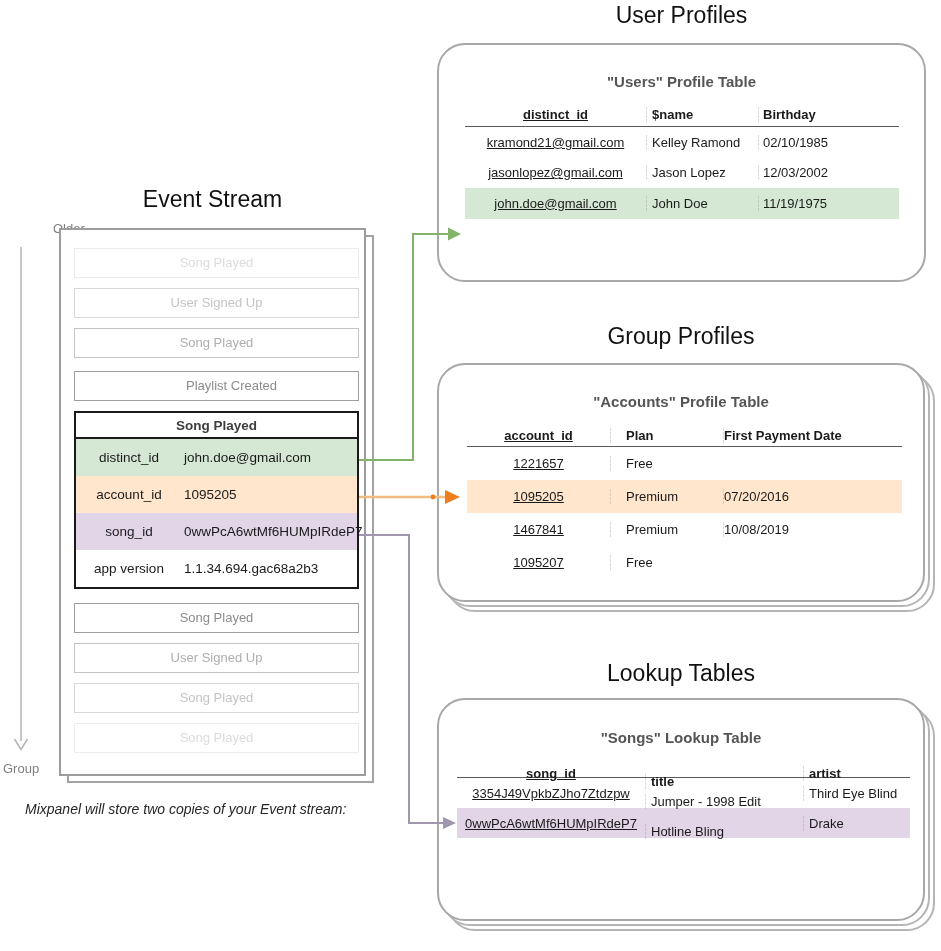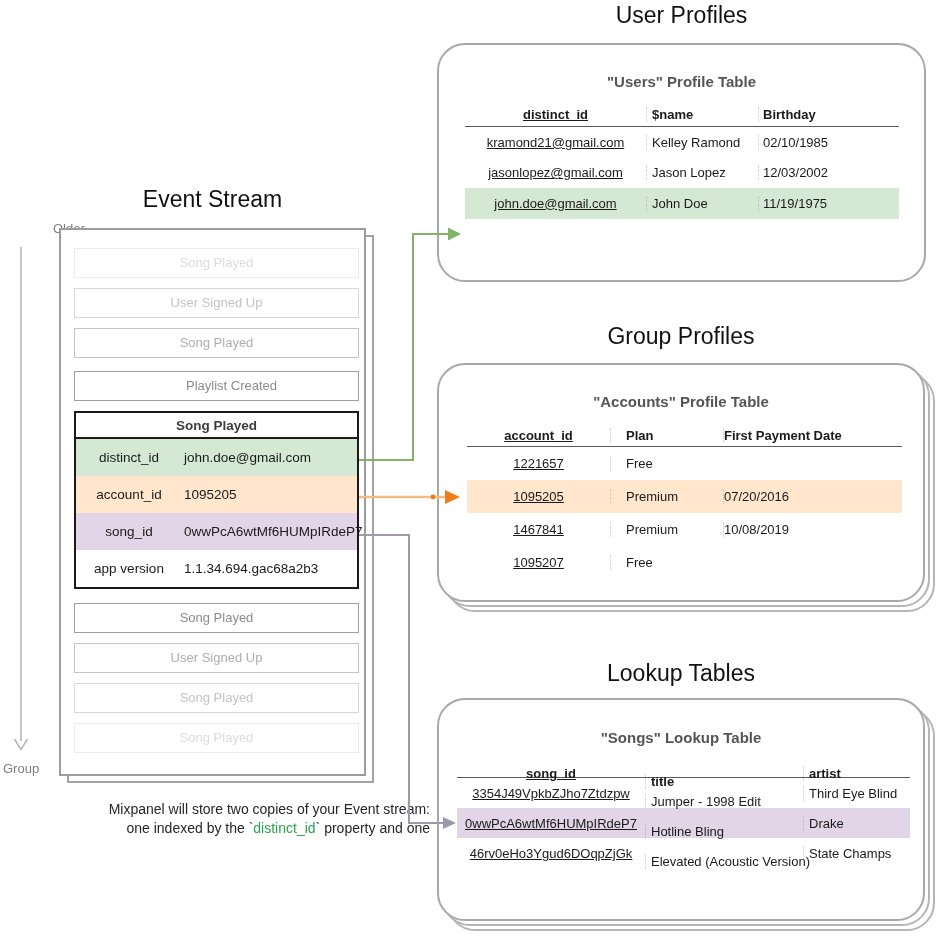--- a/index.html
+++ b/index.html
@@ -32,21 +32,21 @@
   .evt-expanded{position:absolute;left:74px;top:411px;width:285px;border:2px solid #1a1a1a;background:#fff;}
   .evt-head{height:26px;line-height:26px;text-align:center;font-weight:bold;font-size:13.5px;color:#3d3d3d;border-bottom:2px solid #1a1a1a;}
   .prop{display:grid;grid-template-columns:106px 1fr;height:37px;align-items:center;font-size:13.5px;color:#1a1a1a;}
   .prop .pk{text-align:center;}
   .prop .pv{padding-left:2px;white-space:nowrap;}
   .bg-green{background:#d5e8d4;}
   .bg-orange{background:#ffe6cc;}
   .bg-purple{background:#e1d5e7;}
 
   
-  .caption{position:absolute;left:25px;top:800px;width:405px;text-align:right;font-size:14px;line-height:19px;color:#262626;}
+  .caption{position:absolute;left:25px;top:800px;width:405px;text-align:left;font-size:14px;line-height:19px;color:#262626;font-style:italic;}
   .kw-green{color:#2aa14e;}
   .kw-orange{color:#f89406;}
 
   
   .card-shadow{position:absolute;border:2px solid #b5b5b5;border-radius:28px;background:#fff;}
   .card{position:absolute;border:2px solid #a8a8a8;border-radius:28px;background:#fff;}
   .user-card{left:437px;top:43px;width:489px;height:239px;}
   .group-card{left:437px;top:363px;width:488px;height:239px;}
   .lookup-card{left:437px;top:698px;width:488px;height:223px;}
   .card-title{position:absolute;left:0;right:0;text-align:center;font-size:15px;font-weight:bold;color:#555;white-space:nowrap;}
@@ -119,21 +119,20 @@
     </div>
   </div>
 
   <div class="evt fade1" style="top:603px;">Song Played</div>
   <div class="evt fade2" style="top:643px;">User Signed Up</div>
   <div class="evt fade3" style="top:683px;">Song Played</div>
   <div class="evt fade4" style="top:723px;">Song Played</div>
 
   <div class="caption">
     <div>Mixpanel will store two copies of your Event stream:</div>
-    <div><span>one indexed by the `</span><span class="kw-green">distinct_id</span><span>` property and one</span></div>
   </div>
 
   <div class="section-title up-title">User Profiles</div>
   <div class="card user-card">
     <div class="card-title" style="top:28px;">"Users" Profile Table</div>
     <div class="tbl users-tbl">
       <div class="tr th">
         <span class="c c1 link">distinct_id</span>
         <span class="c">$name</span>
         <span class="c">Birthday</span>
@@ -204,25 +203,20 @@
       <div class="tr">
         <span class="c c1 link">3354J49VpkbZJho7Ztdzpw</span>
         <span class="c">Jumper - 1998 Edit</span>
         <span class="c">Third Eye Blind</span>
       </div>
       <div class="tr hl-purple">
         <span class="c c1 link">0wwPcA6wtMf6HUMpIRdeP7</span>
         <span class="c">Hotline Bling</span>
         <span class="c">Drake</span>
       </div>
-      <div class="tr">
-        <span class="c c1 link">46rv0eHo3Ygud6DOqpZjGk</span>
-        <span class="c">Elevated (Acoustic Version)</span>
-        <span class="c">State Champs</span>
-      </div>
     </div>
   </div>
 
   <svg class="arrows" width="941" height="951" viewBox="0 0 941 951">
 
     <g>
       <line x1="21" y1="247" x2="21" y2="741" stroke="#b5b5b5" stroke-width="1.5"></line>
       <path d="M14.5,739 L21,749.5 L27.5,739" fill="none" stroke="#b5b5b5" stroke-width="1.5"></path>
     </g>
 

